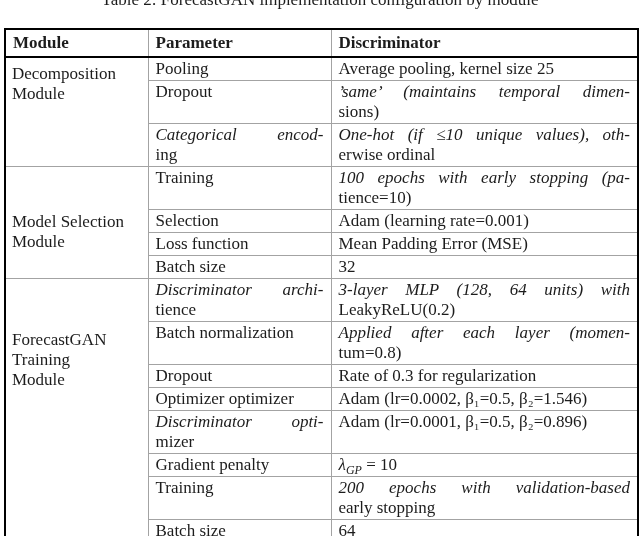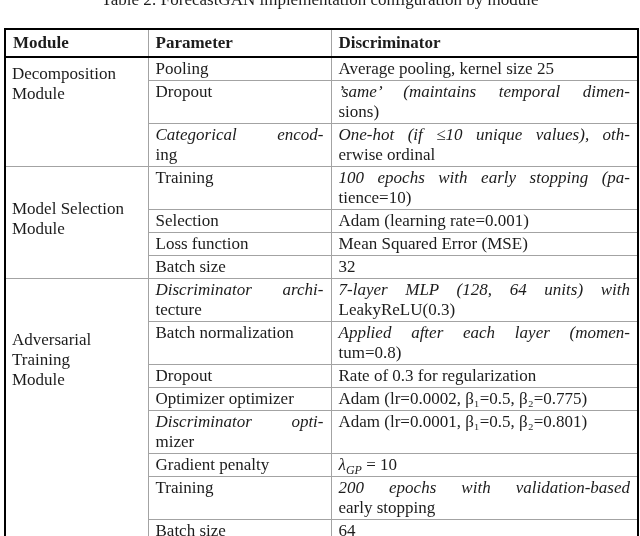--- a/index.html
+++ b/index.html
@@ -40,21 +40,21 @@
     text-align: left;
     overflow: hidden;
   }
   thead th {
     font-weight: bold;
     padding: 3px 7px;
     border-bottom: 2px solid #000;
   }
   td.mod { padding-left: 6px; }
   .pt-a { padding-top: 6px; margin-top: 36px; }
-  .pt-b { padding-top: 32px; }
+  .pt-b { padding-top: 45px; }
   .pt-c { padding-top: 51px; }
   .line { text-align: left; }
   .j {                           
     text-align: justify;
     text-align-last: justify;
     font-style: italic;
   }
   .math-it { font-style: italic; }
   sub.math-sub {
     font-style: italic;
@@ -133,45 +133,45 @@
         </td>
       <td class="just">
           <div class="line">Adam (learning rate=0.001)</div>
         </td>
     </tr>
     <tr>
       <td class="just">
           <div class="line">Loss function</div>
         </td>
       <td class="just">
-          <div class="line">Mean Squared Error (MSE)</div>
+          <div class="line">Mean Padding Error (MSE)</div>
         </td>
     </tr>
     <tr>
       <td class="just">
           <div class="line">Batch size</div>
         </td>
       <td class="just">
           <div class="line">32</div>
         </td>
     </tr>
 
     <tr>
       <td class="mod pt-c" rowspan="8">
-          <div class="line">Adversarial</div>
+          <div class="line">ForecastGAN</div>
           <div class="line">Training</div>
           <div class="line">Module</div>
         </td>
       <td class="just">
           <div class="line j">Discriminator archi-</div>
-          <div class="line">tecture</div>
-        </td>
-      <td class="just">
-          <div class="line j">7-layer MLP (128, 64 units) with</div>
-          <div class="line">LeakyReLU(0.3)</div>
+          <div class="line">tience</div>
+        </td>
+      <td class="just">
+          <div class="line j">3-layer MLP (128, 64 units) with</div>
+          <div class="line">LeakyReLU(0.2)</div>
         </td>
     </tr>
     <tr>
       <td class="just">
           <div class="line">Batch normalization</div>
         </td>
       <td class="just">
           <div class="line j">Applied after each layer (momen-</div>
           <div class="line">tum=0.8)</div>
         </td>
@@ -182,30 +182,30 @@
         </td>
       <td class="just">
           <div class="line">Rate of 0.3 for regularization</div>
         </td>
     </tr>
     <tr>
       <td class="just">
           <div class="line">Optimizer optimizer</div>
         </td>
       <td class="just">
-          <div class="line">Adam (lr=0.0002, β₁=0.5, β₂=0.775)</div>
+          <div class="line">Adam (lr=0.0002, β₁=0.5, β₂=1.546)</div>
         </td>
     </tr>
     <tr>
       <td class="just">
           <div class="line j">Discriminator opti-</div>
           <div class="line">mizer</div>
         </td>
       <td class="just">
-          <div class="line">Adam (lr=0.0001, β₁=0.5, β₂=0.801)</div>
+          <div class="line">Adam (lr=0.0001, β₁=0.5, β₂=0.896)</div>
         </td>
     </tr>
     <tr>
       <td class="just">
           <div class="line">Gradient penalty</div>
         </td>
       <td>
         <div class="line">
           <span class="math-it">λ</span><sub class="math-sub">GP</sub><span> = 10</span>
         </div>

